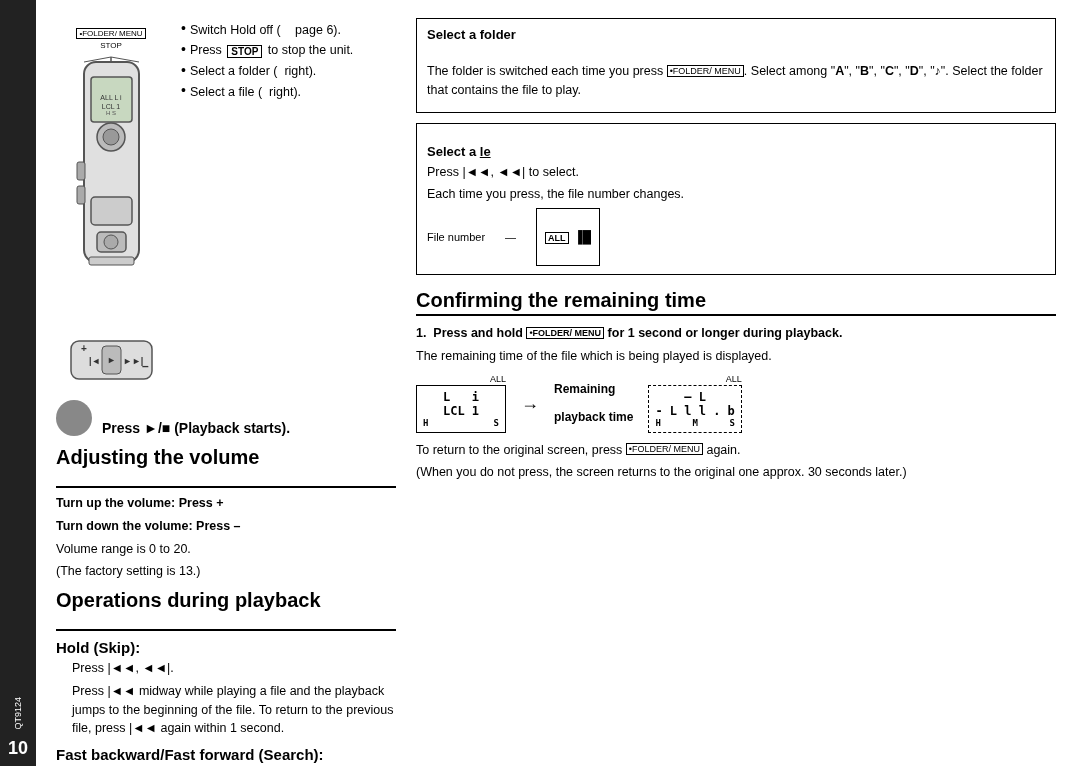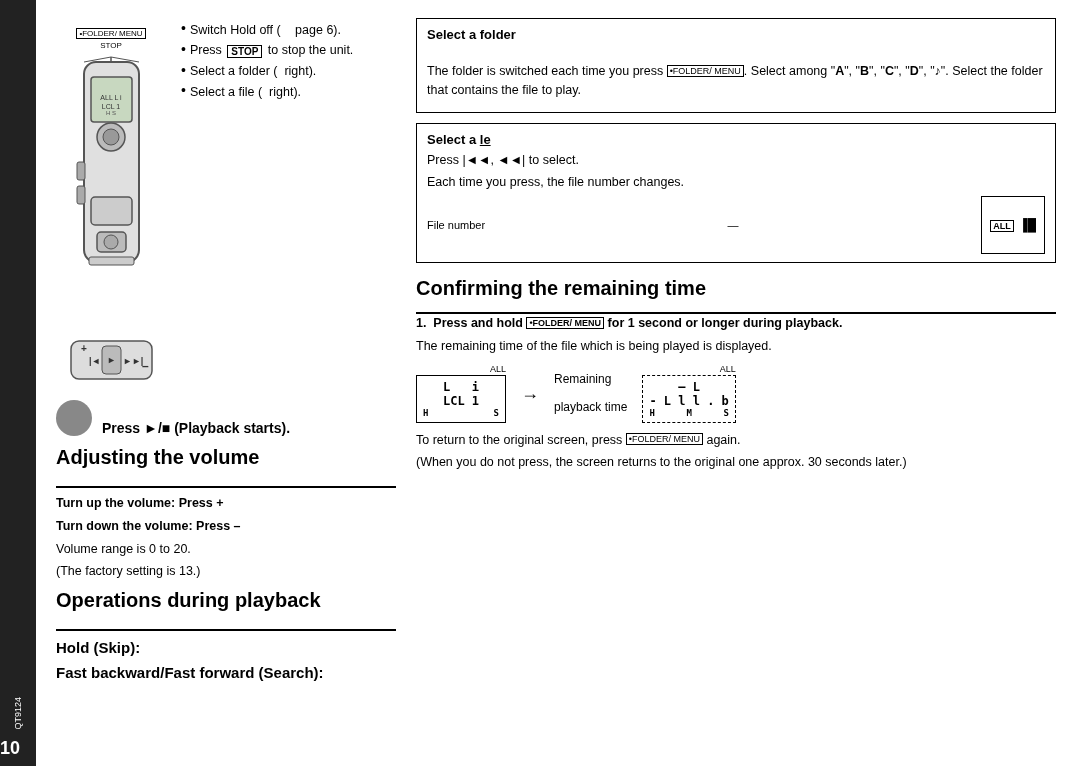--- a/index.html
+++ b/index.html
@@ -43,21 +43,21 @@
     }
     .page-number-badge {
       background: #222;
       color: #fff;
       font-size: 18px;
       font-weight: bold;
       width: 28px;
       height: 36px;
       display: flex;
       align-items: center;
-      justify-content: flex-start;
+      justify-content: flex-end;
       position: absolute;
       bottom: 0;
       left: 0;
     }
 
     .main-content {
       margin-left: 36px;
       padding: 18px 24px 10px 20px;
       width: calc(1080px - 36px);
       height: 766px;
@@ -190,29 +190,29 @@
     .select-file-box {
       border: 1.5px solid #000;
       padding: 8px 10px;
       margin-bottom: 10px;
       font-size: 12.5px;
     }
     .select-file-box .box-title {
       font-weight: bold;
       font-size: 13px;
       margin-bottom: 4px;
+      margin-top: 12px;
     }
 
     
     .file-number-row {
       display: flex;
       align-items: center;
       gap: 20px;
       margin-top: 4px;
-      justify-content: space-between;
     }
     .file-number-display {
       border: 1.5px solid #000;
       padding: 21px 8px;
       font-size: 12px;
       font-weight: bold;
       min-width: 60px;
       text-align: center;
     }
     .file-number-label {
@@ -227,21 +227,22 @@
     }
 
     
     .confirming-section {
       margin-top: 4px;
     }
     .confirming-heading {
       font-size: 20px;
       font-weight: bold;
       border-bottom: 2px solid #000;
-      padding-bottom: 12px;
+      padding-bottom: 2px;
+      margin-bottom: 8px;
     }
 
     .step-text {
       font-size: 12.5px;
       margin-bottom: 5px;
     }
     .step-text strong {
       font-weight: bold;
       text-align: center;
     }
@@ -272,20 +273,21 @@
       font-family: monospace;
     }
     .arrow-right {
       font-size: 18px;
     }
     .remaining-label {
       font-size: 12px;
       display: flex;
       flex-direction: column;
       gap: 14px;
+      font-weight: bold;
     }
 
     
     .operations-section {
       margin-top: 4px;
     }
 
     p.body-text {
       font-size: 12.5px;
       line-height: 1.5;
@@ -436,20 +438,24 @@
         <p class="body-text">
           <strong>Turn down the volume: Press –</strong>
         </p>
         <p class="body-text">Volume range is 0 to 20.</p>
         <p class="body-text">(The factory setting is 13.)</p>
 
         <div class="operations-section">
           <div class="section-heading">Operations during playback</div>
 
           <div class="sub-section-heading">Hold (Skip):</div>
+          <div class="indent">
+            <p class="body-text">Press |◄◄, ◄◄|.</p>
+            <p class="body-text">Press |◄◄ midway while playing a file and the playback jumps to the beginning of the file. To return to the previous file, press |◄◄ again within 1 second.</p>
+          </div>
 
           <div class="sub-section-heading">Fast backward/Fast forward (Search):</div>
 
         </div>
       </div>
 
       <div class="right-col">
 
         <div class="select-folder-box">
           <div class="box-title">Select a folder</div>

